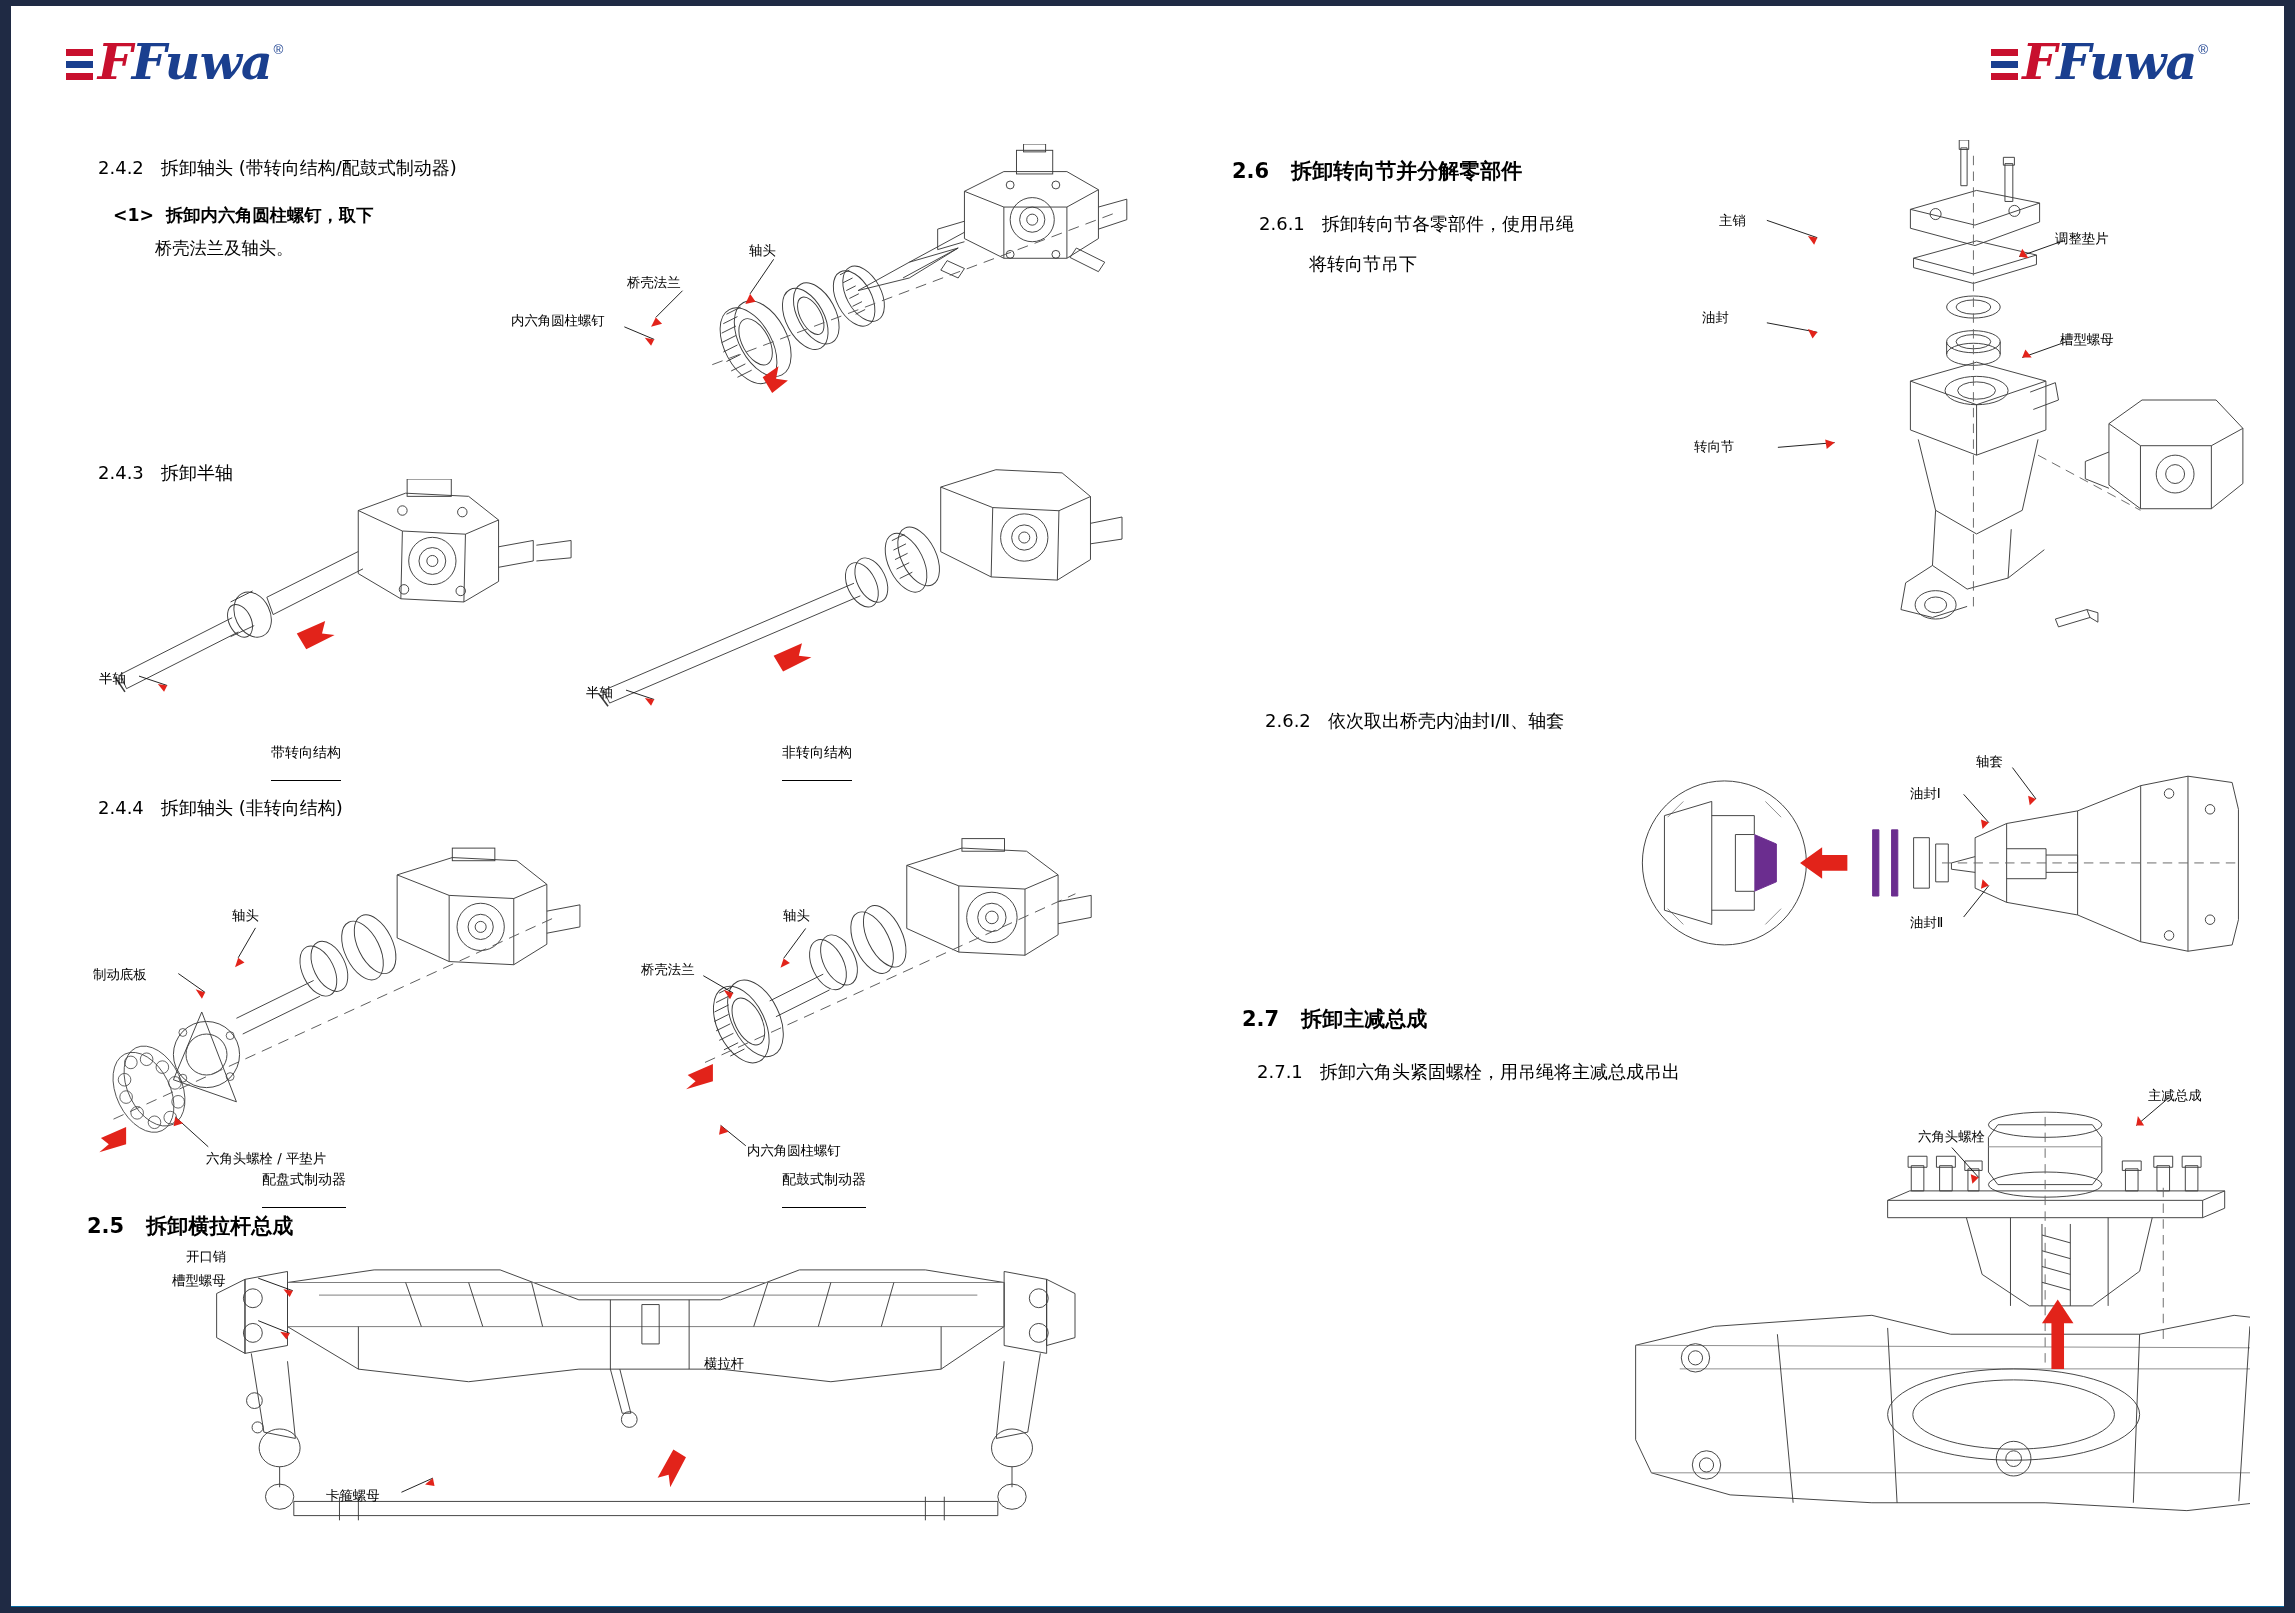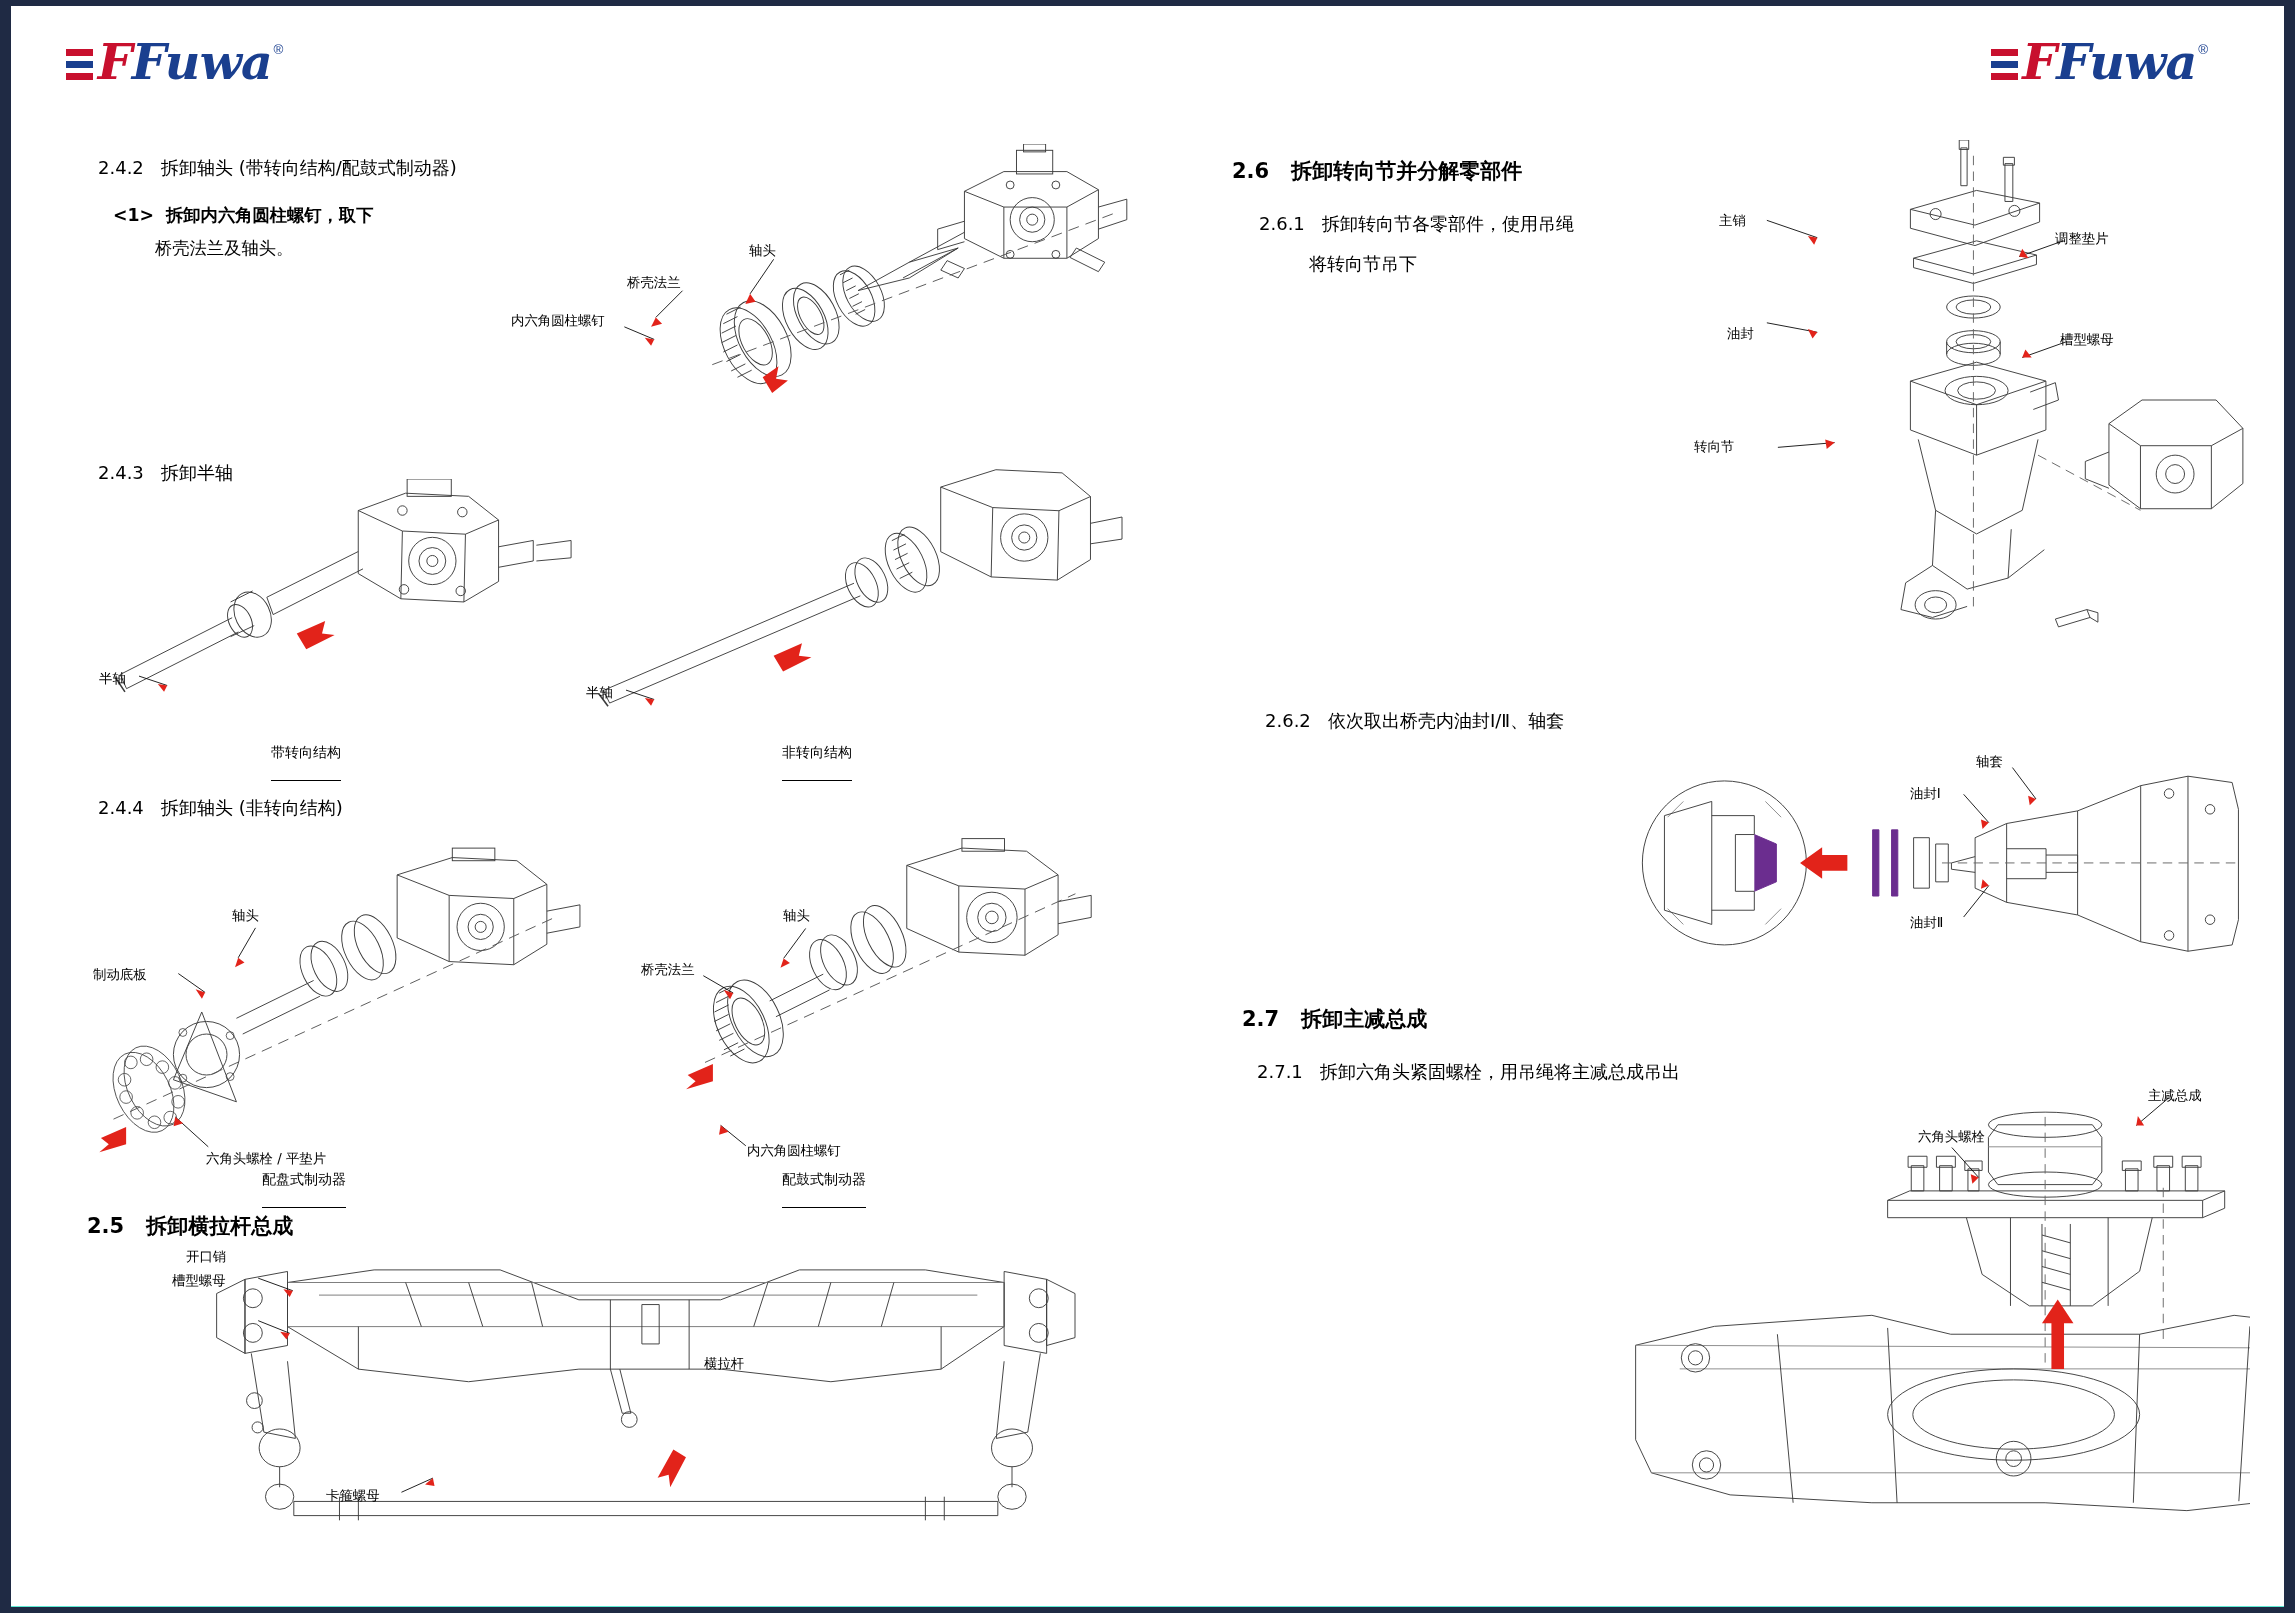--- a/index.html
+++ b/index.html
@@ -7,21 +7,21 @@
     padding: 0;
     background: #ffffff;
   }
   body {
     font-family: "Liberation Sans", sans-serif;
   }
   .sheet {
     position: relative;
     width: 2295px;
     height: 1613px;
-    background: #5eead4;
+    background: #0369a1;
     overflow: hidden;
   }
   
   .frame-left, .frame-right {
     position: absolute;
     top: 0;
     width: 11px;
     height: 1613px;
     background: #1f2a44;
   }
@@ -614,21 +614,21 @@
           <path d="M348 20 L348 600" stroke-dasharray="12 8" stroke="#666"></path>
           <path d="M430 400 L560 470" stroke-dasharray="12 8" stroke="#666"></path>
 
           <path d="M452 608 L492 596 L496 606 L456 618 Z"></path>
           <path d="M492 596 L506 600 L506 612 L496 606"></path>
         </g>
       </svg>
     </div>
     <div class="cap" style="left:572px; top:206px;">主销</div>
     <div class="cap" style="left:908px; top:224px;">调整垫片</div>
-    <div class="cap" style="left:555px; top:319px;margin-left:25px;">油封</div>
+    <div class="cap" style="left:555px; top:303px;">油封</div>
     <div class="cap" style="left:913px; top:325px;">槽型螺母</div>
     <div class="cap" style="left:547px; top:432px;">转向节</div>
     <svg class="fig" style="left:544px; top:197px;" width="426" height="268" viewBox="0 0 540 340">
       <g stroke="#000" stroke-width="1.1" fill="none">
         <path d="M96 22 L160 44"></path>
         <path d="M472 48 L416 68"></path>
         <path d="M96 152 L160 164"></path>
         <path d="M476 176 L420 196"></path>
         <path d="M110 310 L182 304"></path>
       </g>

